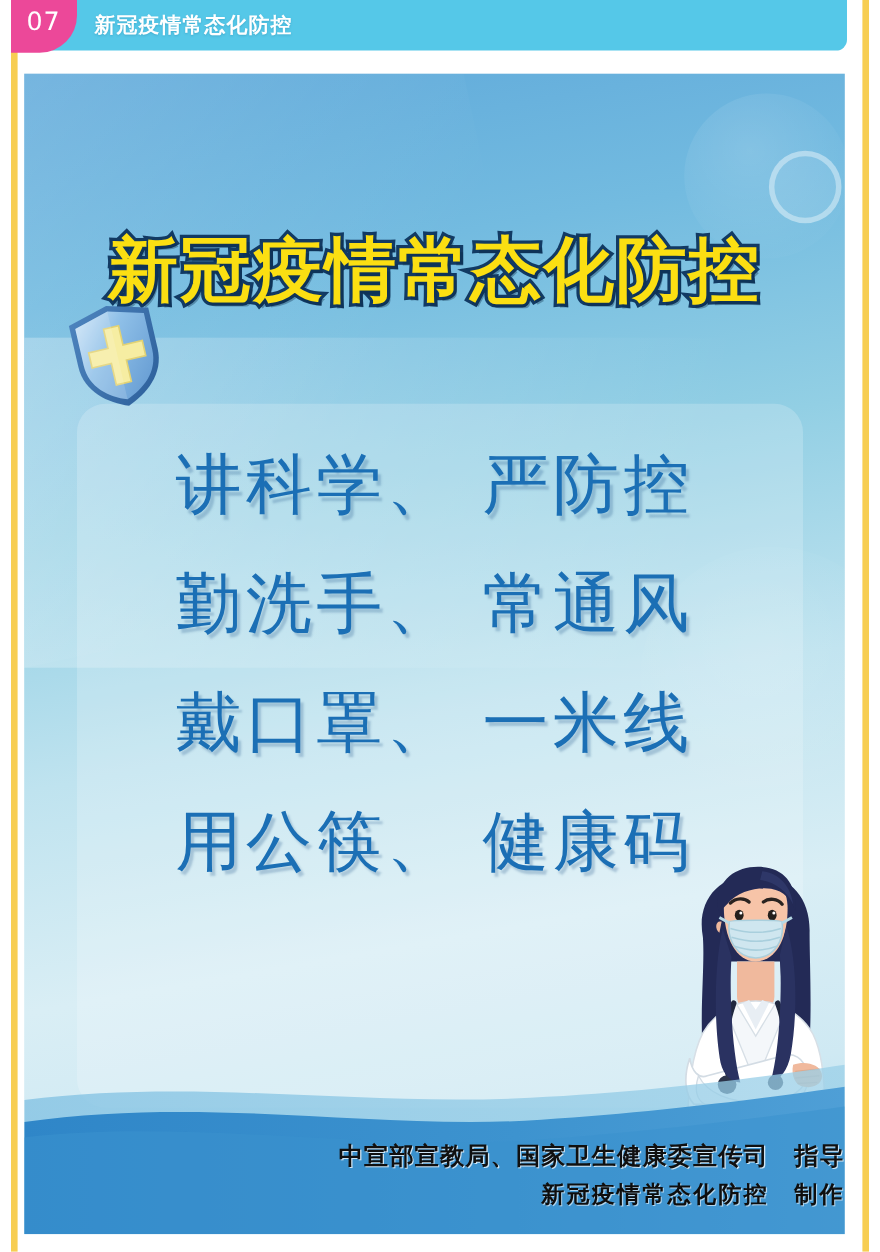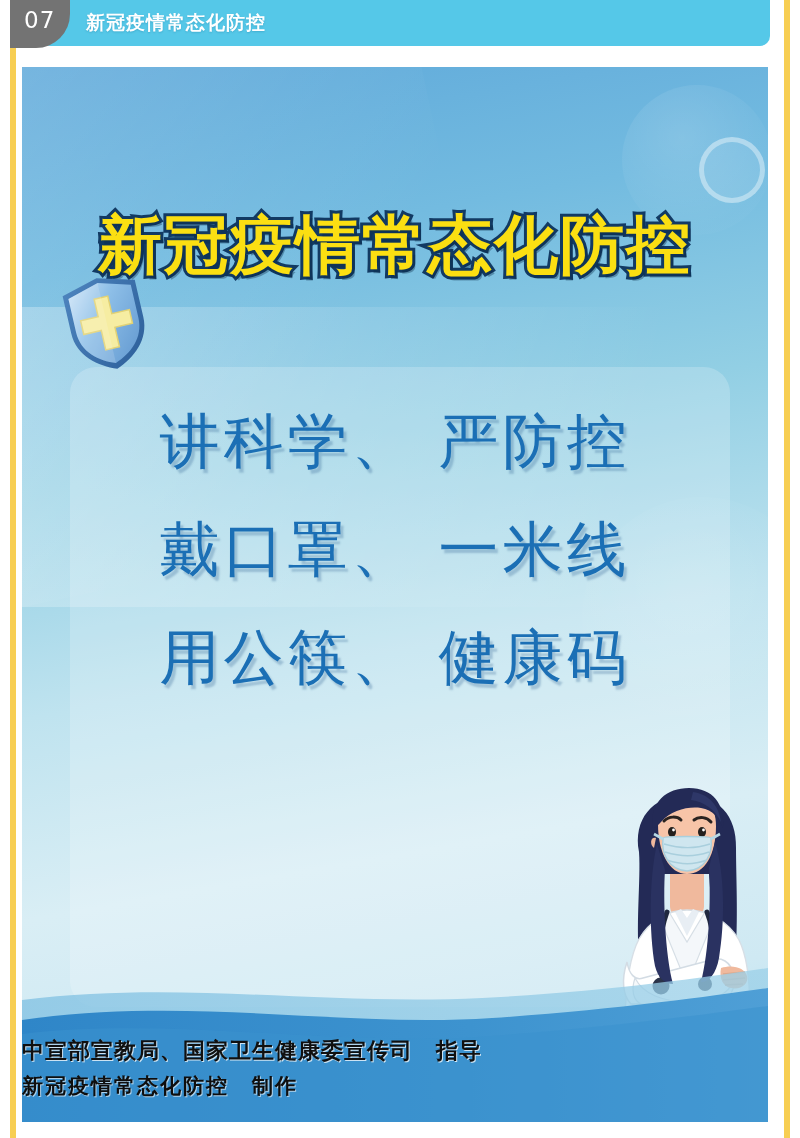--- a/index.html
+++ b/index.html
@@ -11,21 +11,21 @@
   
   #header-bar{
     position:absolute;left:0;top:0;width:800px;height:46px;z-index:30;
   }
   #header-teal{
     position:absolute;left:40px;top:0;width:730px;height:46px;
     background:#55c8e8;border-radius:0 0 10px 10px;
   }
   #header-badge{
     position:absolute;left:10px;top:0;width:60px;height:48px;
-    background:#737373;border-radius:0 0 34px 0;
+    background:#ec4899;border-radius:0 0 34px 0;
   }
   #header-badge-num{
     position:absolute;left:14px;top:7px;
     font-size:23px;font-weight:400;color:#ffffff;letter-spacing:1px;
     font-family:"DejaVu Sans",sans-serif;
   }
   #header-title{
     position:absolute;left:86px;top:10px;
     font-size:19px;font-weight:bold;color:#ffffff;letter-spacing:1px;
     text-shadow:0 1px 2px rgba(0,90,130,.25);
@@ -104,21 +104,21 @@
     white-space:nowrap;
   }
 
   
   #doctor{position:absolute;left:575px;top:715px;width:180px;height:275px;}
 
   
   #wave-band{position:absolute;left:0;bottom:0;width:746px;height:160px;}
 
   
-  #footer-block{position:absolute;left:0;bottom:22px;width:746px;text-align:left;z-index:5;}
+  #footer-block{position:absolute;left:0;bottom:22px;width:746px;text-align:right;z-index:5;}
   #footer-line1{
     font-family:"DejaVu Sans","Liberation Sans",sans-serif;
     font-size:22px;font-weight:bold;color:#101010;letter-spacing:1px;
     text-shadow:1px 1px 0 rgba(255,255,255,.75);
     margin-bottom:6px;
   }
   #footer-line2{
     font-family:"DejaVu Serif","Liberation Serif",serif;
     font-size:21px;font-weight:bold;color:#0e0e0e;letter-spacing:2px;
     text-shadow:1px 1px 0 rgba(255,255,255,.6);
@@ -165,20 +165,21 @@
       </linearGradient>
     </defs>
     <path d="M6 12 L43 2 L80 12 L80 50 C80 74 61 88 43 95 C25 88 6 74 6 50 Z" fill="url(#shrim)"></path>
     <path d="M11 16 L43 7 L75 16 L75 50 C75 71 59 83 43 89 C27 83 11 71 11 50 Z" fill="url(#shgrad)"></path>
     <path d="M36 22 L50 22 L50 40 L68 40 L68 54 L50 54 L50 74 L36 74 L36 54 L18 54 L18 40 L36 40 Z" fill="#f6eda2" stroke="#e2d274" stroke-width="1.5"></path>
     <path d="M11 16 L43 7 L43 89 C27 83 11 71 11 50 Z" fill="rgba(255,255,255,.14)"></path>
   </svg>
 
   <div id="slogan-block">
     <div class="slogan-line">讲科学、 严防控</div>
+    <div class="slogan-line">勤洗手、 常通风</div>
     <div class="slogan-line">戴口罩、 一米线</div>
     <div class="slogan-line">用公筷、 健康码</div>
   </div>
 
   <svg id="doctor" viewBox="0 0 180 275">
 
     <path d="M42 70 C36 38 55 14 88 13 C120 12 140 33 139 66 C139 96 142 150 137 186 C132 206 118 212 106 210 C114 175 115 120 112 92 L66 92 C64 124 64 178 72 210 C58 212 46 202 43 182 C38 148 44 98 42 70 Z" fill="#232a56"></path>
 
     <path d="M73 92 L107 92 L107 124 C107 134 96 140 90 140 C84 140 73 134 73 124 Z" fill="#f0b99d"></path>
 

